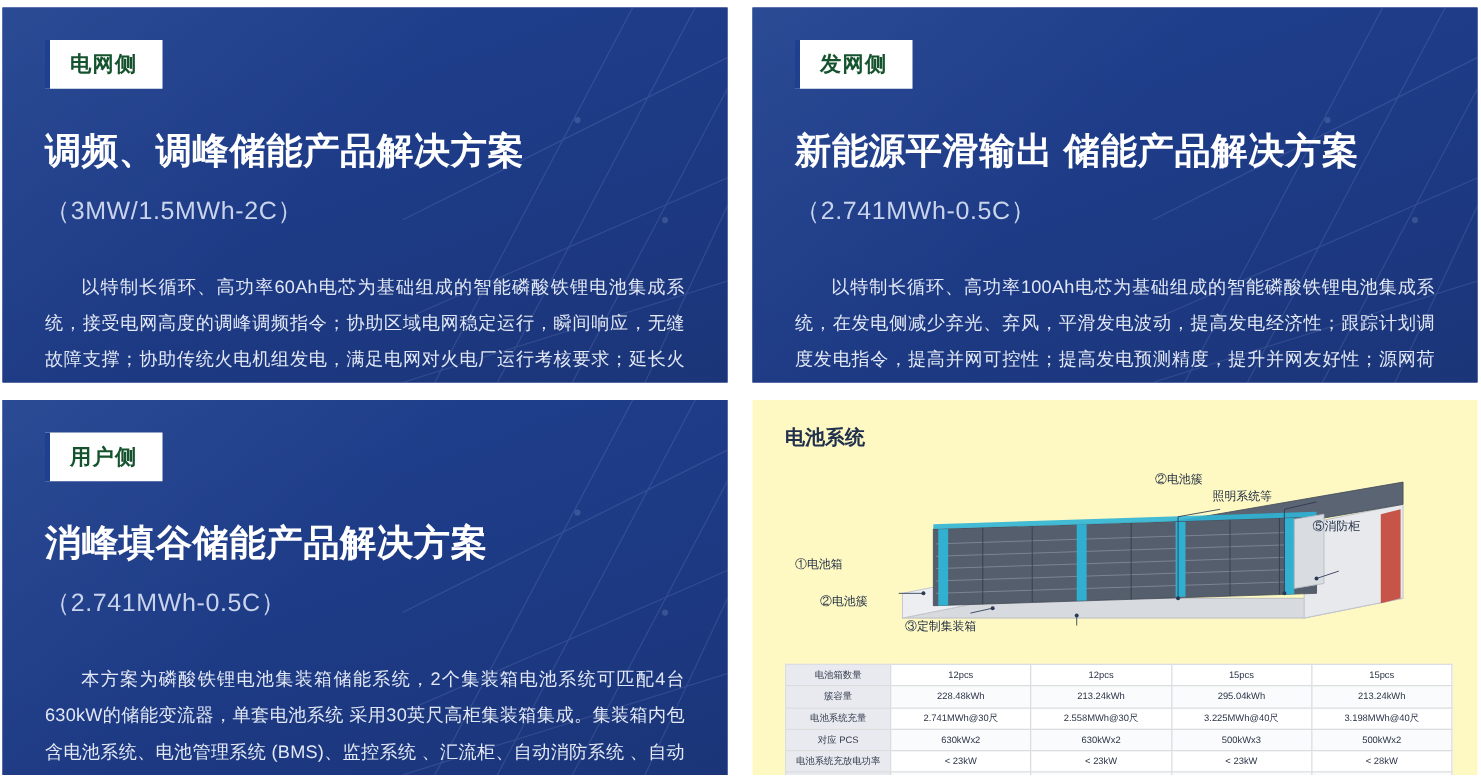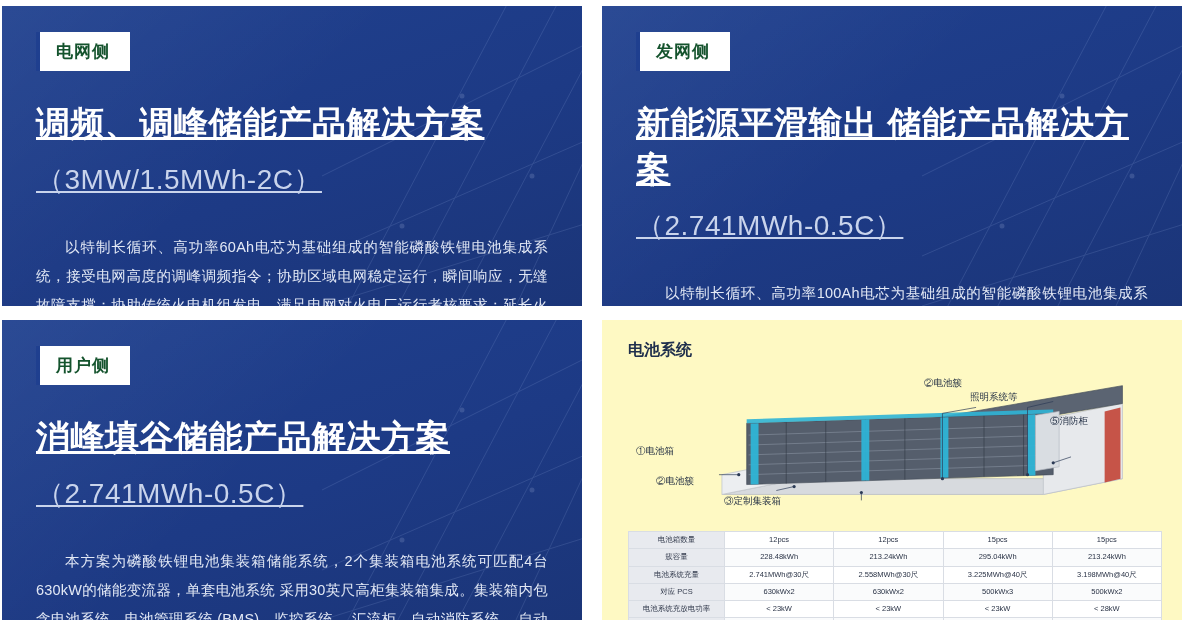--- a/index.html
+++ b/index.html
@@ -58,36 +58,34 @@
   }
   .tag::before {
     content: "";
     position: absolute;
     left: 0; top: 0; bottom: 0;
     width: 4px;
     background: #1f3f8f;
   }
   .title {
     color: #ffffff;
-    font-size: 34px;
+    font-size: 29px;
     font-weight: bold;
     letter-spacing: 0.5px;
     margin: 30px 0 0 0;
     position: relative;
     z-index: 2;
-    text-decoration: underline;
   }
   .subtitle {
     color: #c9d4ec;
-    font-size: 28px;
+    font-size: 20px;
     margin: 14px 0 0 0;
     letter-spacing: 0.5px;
     position: relative;
     z-index: 2;
-    text-decoration: underline;
   }
   .body-text {
     color: #e2e8f5;
     font-size: 14.5px;
     line-height: 2.0;
     margin: 34px 0 0 0;
     text-indent: 2em;
     text-align: justify;
     position: relative;
     z-index: 2;
@@ -133,21 +131,21 @@
   }
   .spec-table td {
     border: 1px solid #d9dde4;
     padding: 4px 2px;
     text-align: center;
     height: 16px;
     line-height: 1.1;
   }
   .spec-table td.rowhead {
     background: #e8eaef;
-    width: 96px;
+    width: 84px;
     color: #333b4d;
   }
   .spec-table tr:nth-child(odd) td:not(.rowhead) { background: #ffffff; }
   .spec-table tr:nth-child(even) td:not(.rowhead) { background: #fafbfc; }
 </style>
 </head>
 <body>
 
 <div class="page">
   <div class="grid">

